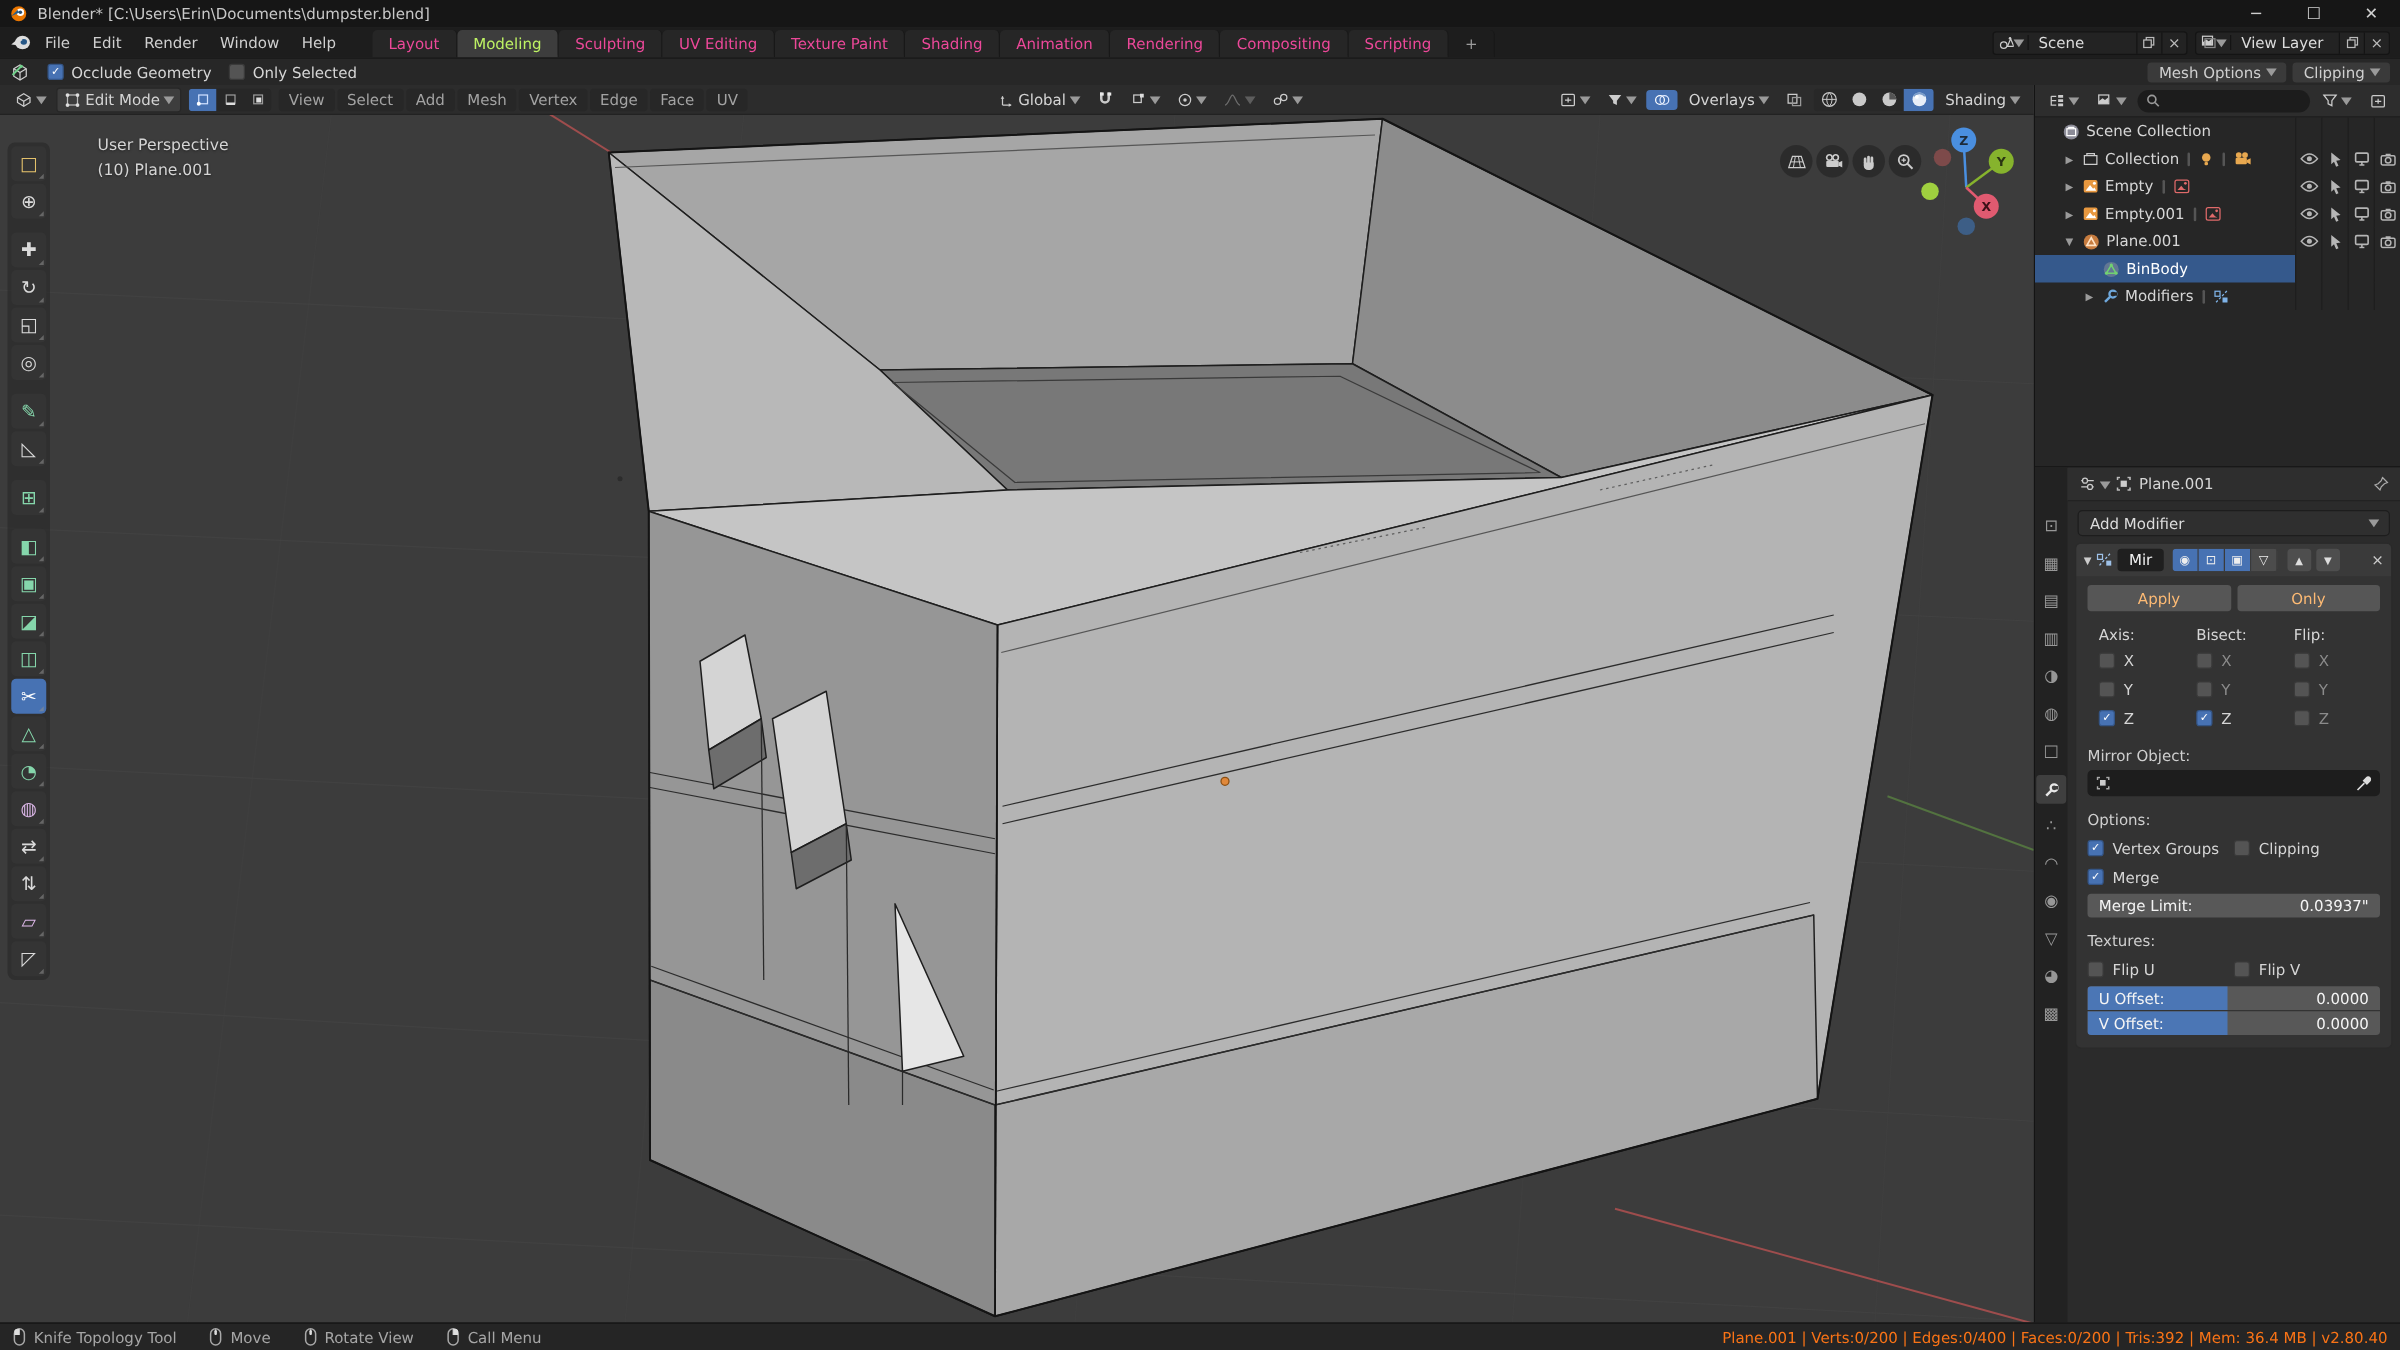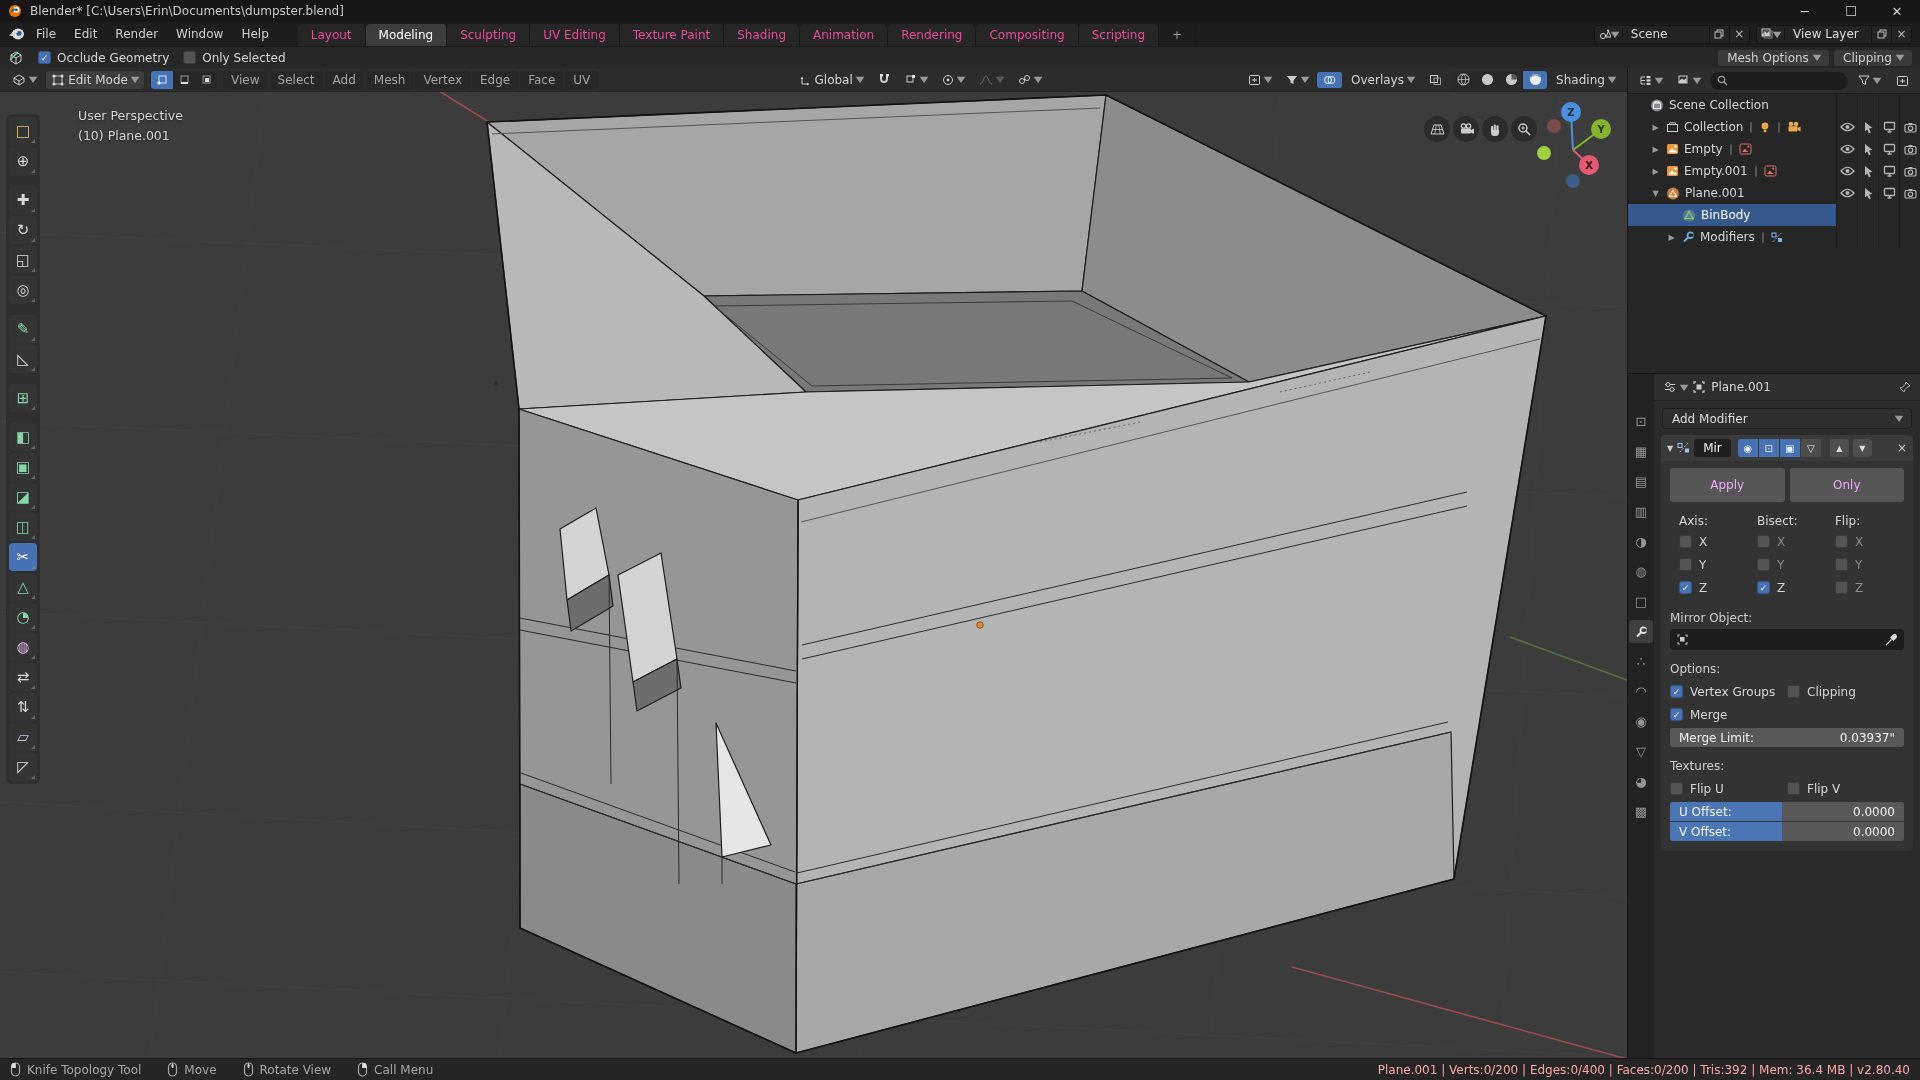--- a/index.html
+++ b/index.html
@@ -10,21 +10,21 @@
 .titlebar{position:absolute;top:0;left:0;width:100%;height:22px;background:#161616;display:flex;align-items:center;padding-left:8px;gap:8px}
 .titlebar .title{color:#c9c9c9;font-size:12px}
 .winbtns{margin-left:auto;display:flex;height:100%}
 .winbtn{width:46px;display:flex;align-items:center;justify-content:center;color:#cfcfcf;font-size:13px}
 
 .topbar{position:absolute;top:22px;left:0;width:100%;height:24px;background:#1d1d1d;display:flex;align-items:stretch}
 .appmenu{display:flex;align-items:center;padding-left:4px}
 .menu-item{padding:0 9px;color:#cfcfcf;display:flex;align-items:center}
 .tabs{display:flex;margin-left:20px}
 .tab{padding:0 13px;display:flex;align-items:center;background:#262626;color:#ec4899;border-right:1px solid #181818;border-radius:4px 4px 0 0;margin-top:2px}
-.tab.active{background:#3d3d3d;color:#ffffff}
+.tab.active{background:#3d3d3d;color:#bef264}
 .tab.plus{background:transparent;color:#9c9c9c}
 .selectors{margin-left:auto;display:flex;gap:6px;align-items:center;padding-right:8px}
 .selector{display:flex;align-items:center;height:19px;background:#232323;border:1px solid #141414;border-radius:3px}
 .sel-icon{display:flex;align-items:center;gap:1px;padding:0 4px;border-right:1px solid #141414;color:#bbb}
 .sel-val{padding:0 8px;min-width:86px;color:#dcdcdc}
 .sel-btn{width:20px;height:100%;display:flex;align-items:center;justify-content:center;border-left:1px solid #141414;color:#bbb}
 .chev{font-size:8px;color:#9a9a9a;transform:scaleX(1.4)}
 
 .toolsettings{position:absolute;top:46px;left:0;width:100%;height:22px;background:#272727;border-top:1px solid #191919;display:flex;align-items:center;padding:0 8px;gap:14px}
 .cbwrap{display:flex;align-items:center;gap:6px}
@@ -83,40 +83,40 @@
 .addmod{margin:7px 8px 5px;height:21px;background:#2f2f2f;border:1px solid #1d1d1d;border-radius:4px;display:flex;align-items:center;padding:0 9px;color:#dcdcdc}
 .modpanel{margin:2px 6px;background:#333;border:1px solid #2a2a2a;border-radius:5px;overflow:hidden}
 .modhead{height:26px;background:#3a3a3a;display:flex;align-items:center;gap:4px;padding:0 6px}
 .namebox{background:#1f1f1f;border-radius:3px;padding:2px 9px;color:#f0f0f0}
 .togglegrp{display:flex;border-radius:3px;overflow:hidden;margin-left:3px}
 .tgl{width:21px;height:18px;background:#4c4c4c;display:flex;align-items:center;justify-content:center;font-size:10px;color:#eee;border-right:1px solid #3a3a3a}
 .tgl.on{background:#4772b3}
 .btn-sm{width:19px;height:18px;background:#4e4e4e;border-radius:3px;display:flex;align-items:center;justify-content:center;font-size:8px;color:#ddd}
 .modbody{padding:7px 9px 10px}
 .btnrow{display:flex;gap:5px}
-.btn{flex:1;height:34px;background:#565656;border-radius:3px;display:flex;align-items:center;justify-content:center;color:#f0abfc}
+.btn{flex:1;height:21px;background:#565656;border-radius:3px;display:flex;align-items:center;justify-content:center;color:#fdba74}
 .collabels{display:flex;margin-top:12px;margin-bottom:2px}
 .col3{width:33.33%;padding-left:9px}
 .axgrid{display:flex}
 .cbrow{display:flex;align-items:center;gap:7px;height:23px}
 .dim{color:#8b8b8b}
 .sect{margin-top:12px;margin-bottom:4px;color:#cfcfcf}
 .objfield{height:21px;background:#1d1d1d;border-radius:4px;display:flex;align-items:center;padding:0 7px;gap:6px;margin-top:3px}
 .tworow{display:flex}
 .tworow>div{width:50%}
 .slider{position:relative;height:19px;background:#585858;border-radius:3px;display:flex;align-items:center;justify-content:space-between;padding:0 9px;overflow:hidden;margin-top:2px}
 .slider .fill{position:absolute;left:0;top:0;bottom:0;width:48%;background:#4b76b5}
 .slider span{position:relative;z-index:1;color:#f4f4f4}
 .slider.stack{border-radius:0}
 .slider.stack.first{border-radius:3px 3px 0 0;margin-bottom:1px}
 .slider.stack.last{border-radius:0 0 3px 3px;margin-top:0}
 
 .statusbar{position:absolute;bottom:0;left:0;width:100%;height:22px;background:#252525;border-top:1px solid #151515;display:flex;align-items:center;padding:0 10px;gap:26px;color:#a6a6a6}
 .hint{display:flex;align-items:flex-end;gap:6px}
-.stats{margin-left:auto;color:#fca5a5}
+.stats{margin-left:auto;color:#f97316}
 </style>
 </head>
 <body>
 
 <div id="app">
 
   <div class="titlebar">
     <svg width="14" height="14" viewBox="0 0 14 14">
         <circle cx="7" cy="7" r="6" fill="#ea7600"></circle>
         <circle cx="8.3" cy="5.8" r="3" fill="#fff"></circle>

